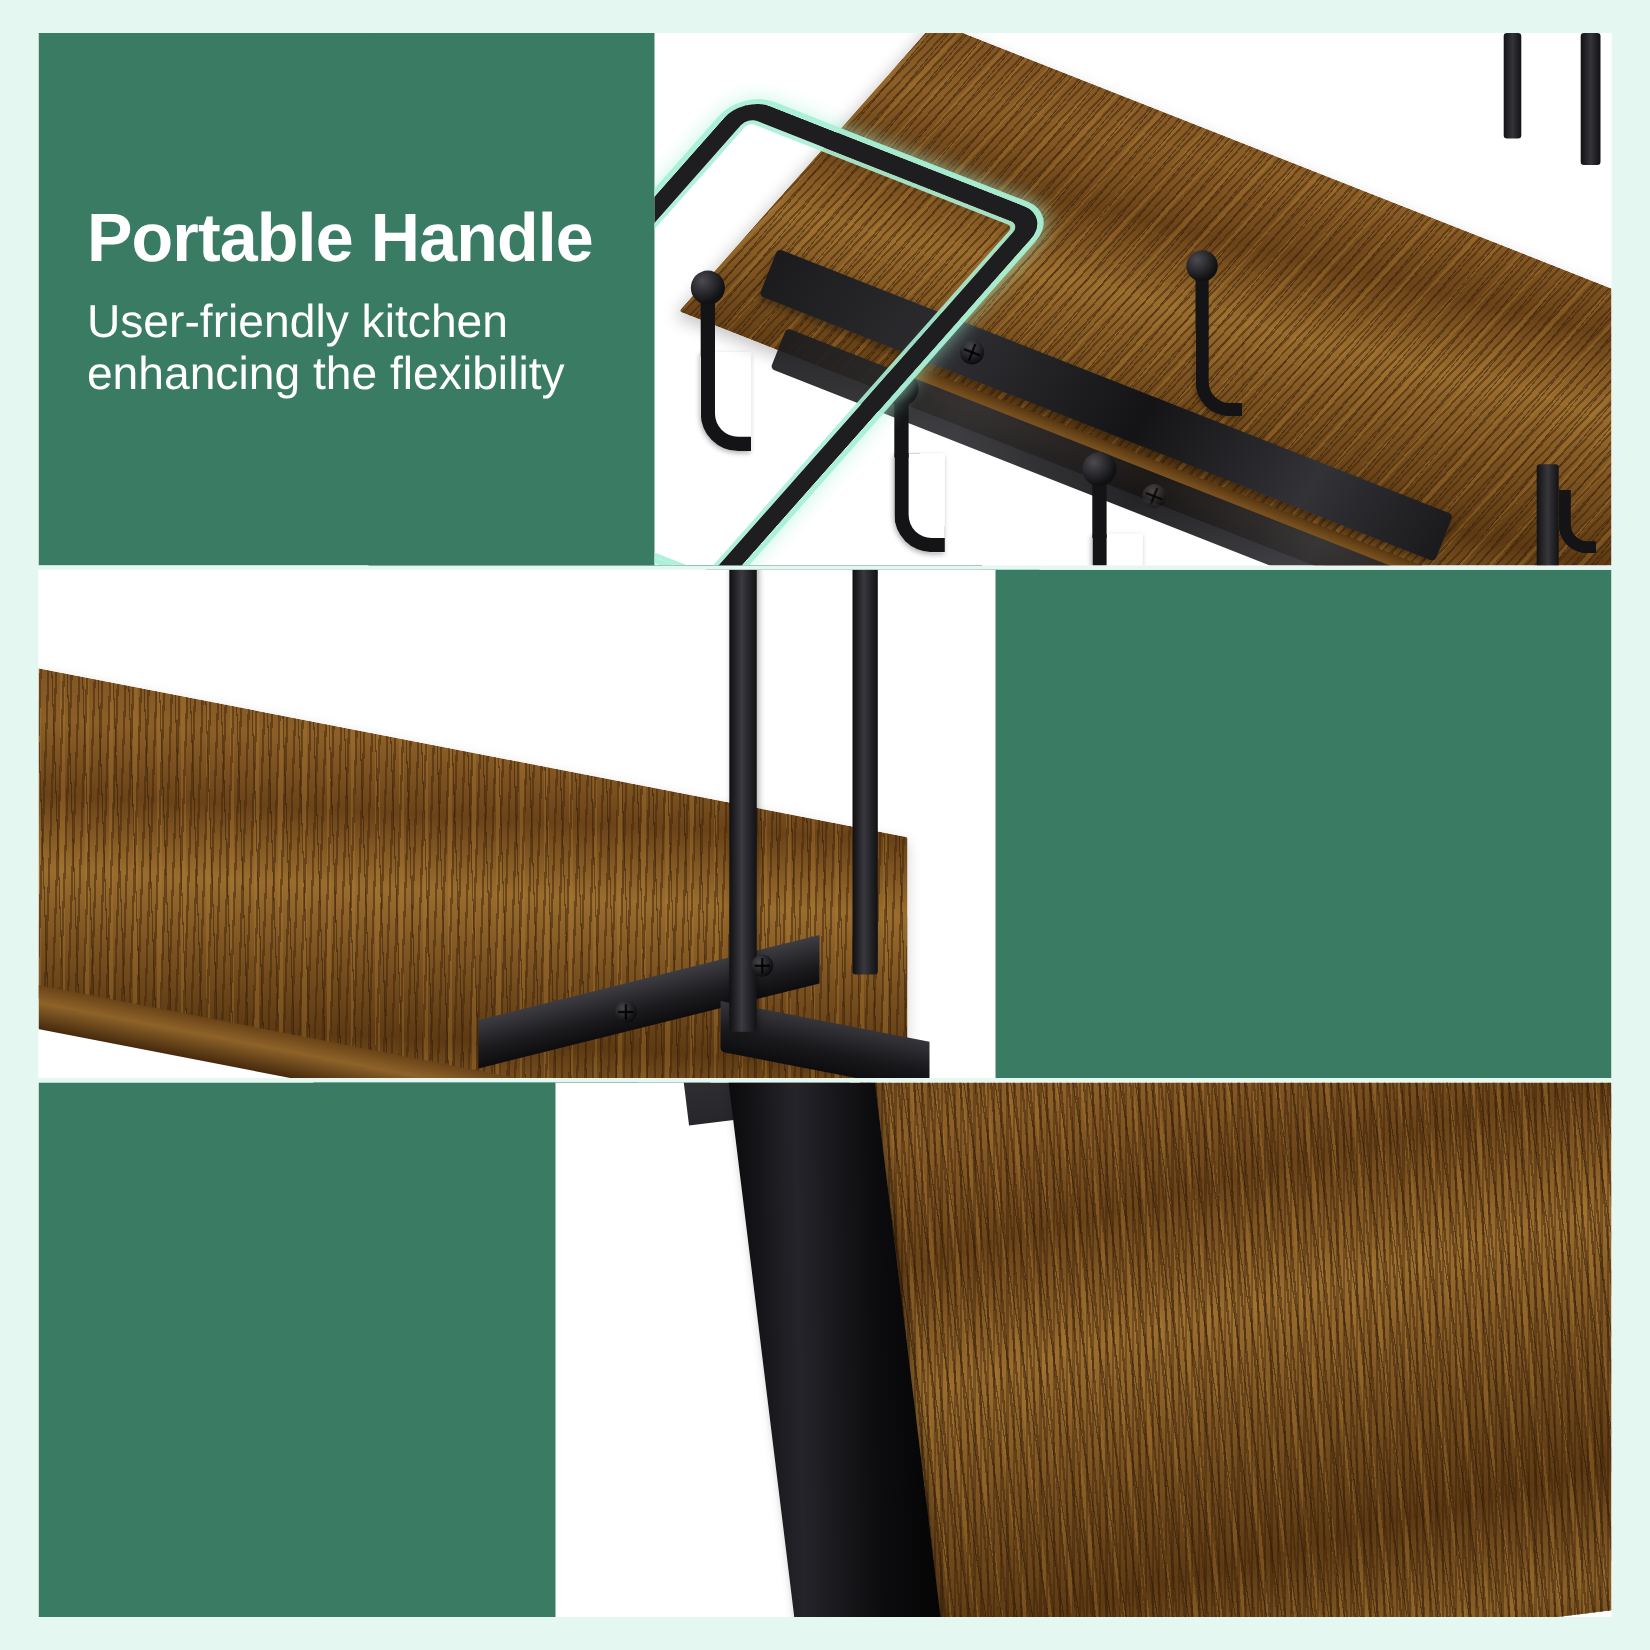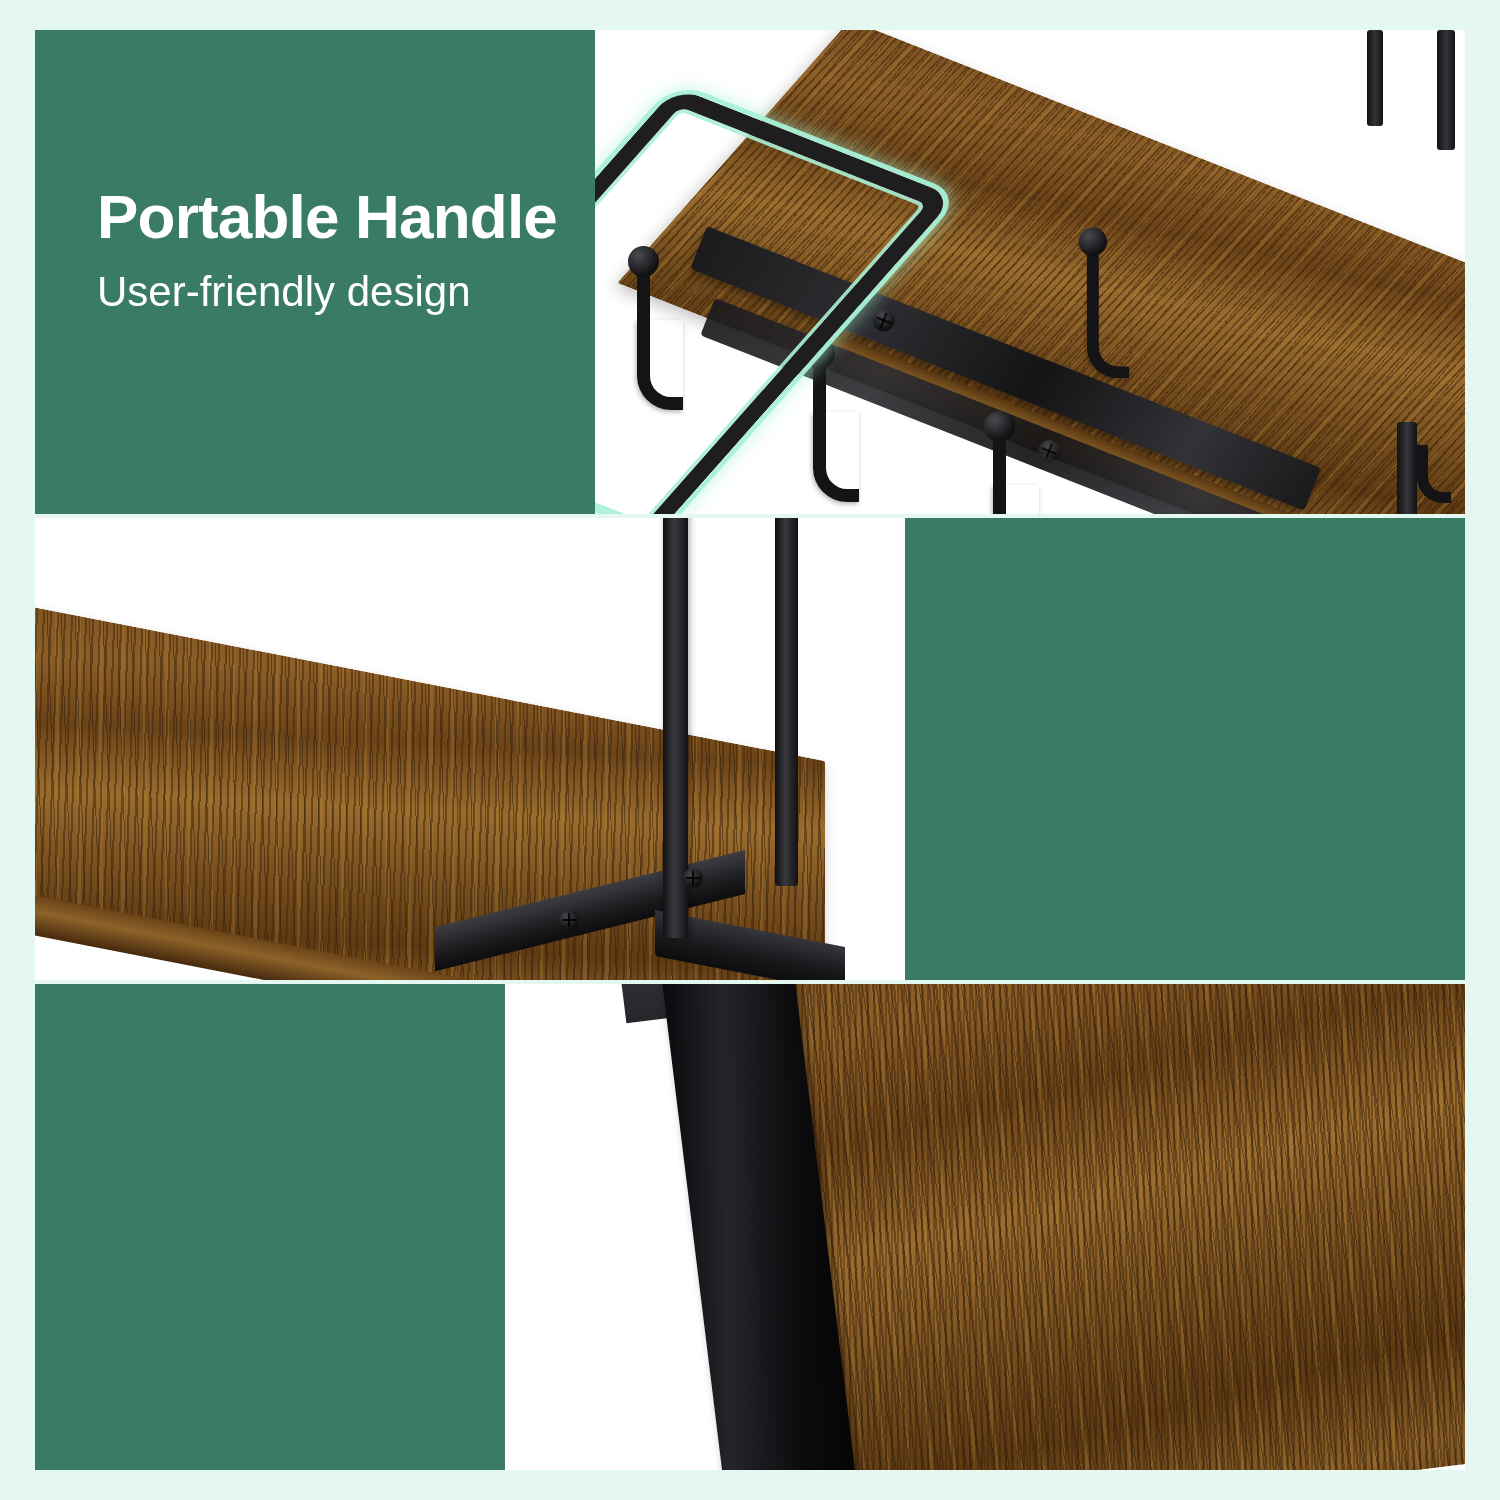--- a/index.html
+++ b/index.html
@@ -69,21 +69,21 @@
     color:#ffffff;
     white-space:nowrap;
   }
   .body{
     font-weight:400;
     font-size:42px;
     line-height:1.14;
     color:#ffffff;
     margin-top:20px;
   }
-  .copy-1{ left:62px;  top:155px; width:520px; text-align:left; }
+  .copy-1{ left:44px;  top:155px; width:520px; text-align:left; }
 
   
   .photo{ position:absolute; top:0; bottom:0; overflow:hidden; }
   .photo-1{ left:560px; right:0; background:#ffffff; }
   .photo-2{ left:0;  right:560px; background:#ffffff; }
   .photo-3{ left:470px; right:0;  background:#ffffff; }
 
   
   .wood{
     background:
@@ -325,22 +325,22 @@
 
       <div class="p1-handle"></div>
 
       <div class="p1-leg-r"></div>
       <div class="p1-hook-r"></div>
     </div>
 
     <div class="copy copy-1">
       <h2 class="heading">Portable Handle</h2>
       <p class="body">
-        <span>User-friendly design</span><br>
-        <br>
+        <span>User-friendly kitchen</span><br>
+        <span>enhancing the flexibility</span><br>
       </p>
     </div>
   </section>
 
   <section class="panel panel-2">
 
     <div class="p2-green"></div>
     <div class="p2-bulge"></div>
 
     <div class="photo photo-2">

